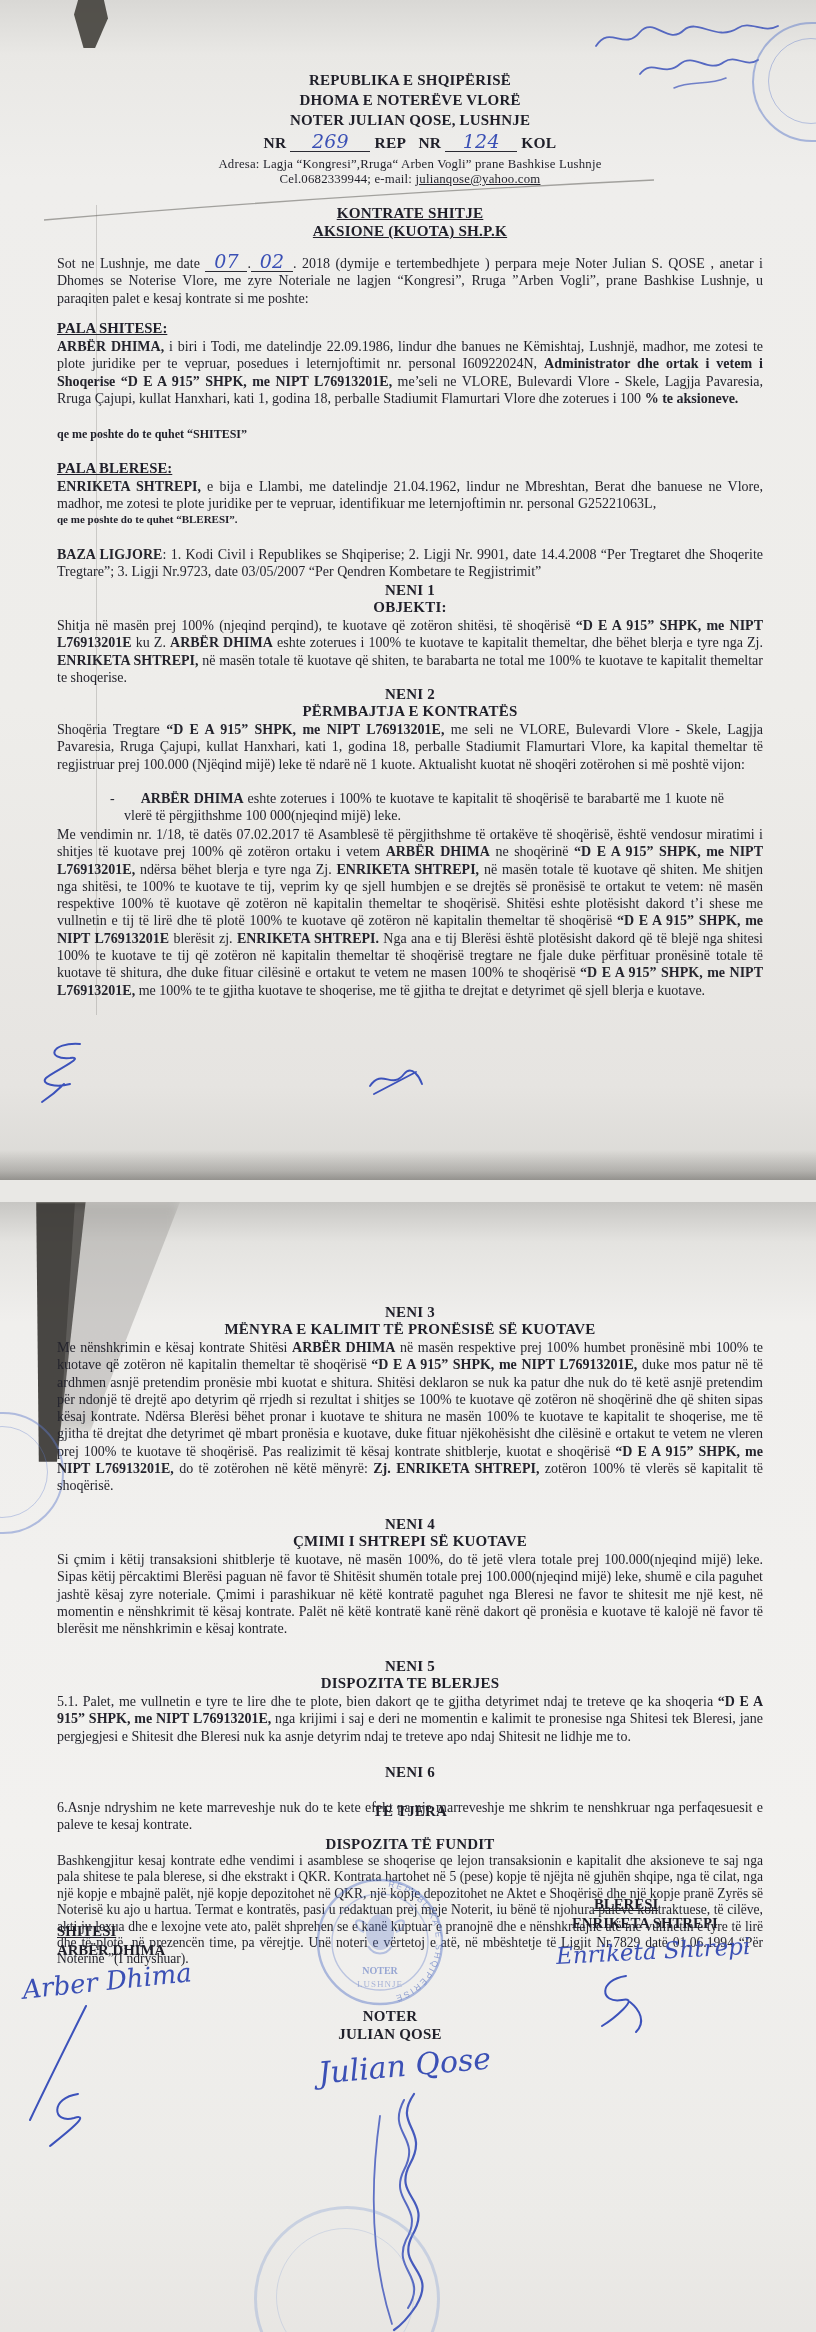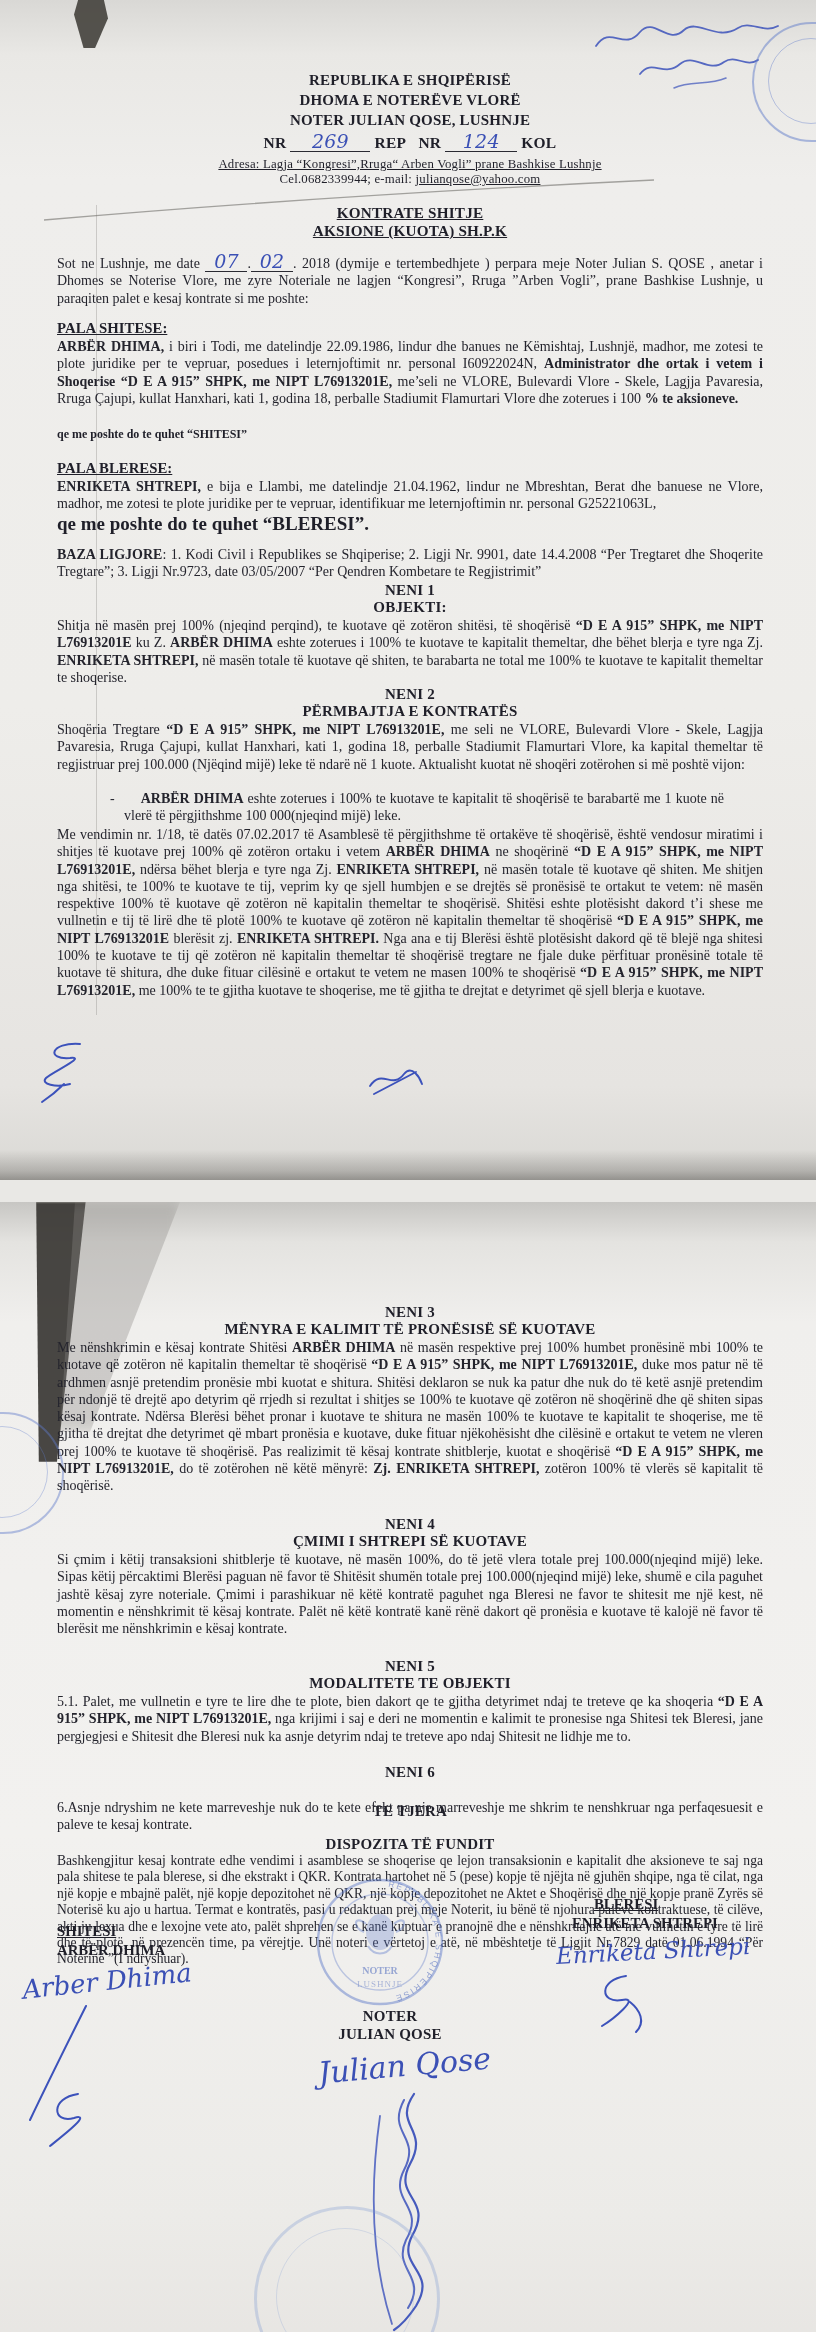--- a/index.html
+++ b/index.html
@@ -57,21 +57,21 @@
         <span class="hw">269</span>
       </span>
       <span>REP</span>&nbsp;&nbsp;
       <span>NR</span>
       <span class="blank" style="width:72px;">
         <span class="hw">124</span>
       </span>
       <span>KOL</span>
     </div>
 
-    <div class="h-line h-small" style="top:157px;text-decoration:underline;">Adresa: Lagja “Kongresi”,Rruga“ Arben Vogli” prane Bashkise Lushnje</div>
+    <div class="h-line h-small" style="top:157px;">Adresa: Lagja “Kongresi”,Rruga“ Arben Vogli” prane Bashkise Lushnje</div>
     <div class="h-line h-small" style="top:172px;">
       <span>Cel.0682339944; e-mail: </span><span class="ul">julianqose@yahoo.com</span>
     </div>
 
     <svg class="abs" style="left:40px;top:176px;" width="620" height="50" viewBox="0 0 620 50">
       <path d="M4,44 Q280,20 614,4" fill="none" stroke="#8f8d89" stroke-width="1.3" opacity=".8"></path>
     </svg>
 
     <div class="abs" style="left:96px;top:205px;width:1px;height:810px;background:rgba(110,108,104,.28);"></div>
 
@@ -85,21 +85,21 @@
     <div class="para" style="top:252px;">
       <span>Sot ne Lushnje, me date </span><span class="blank" style="width:42px;"><span class="hw">07</span></span><span>.</span><span class="blank" style="width:42px;"><span class="hw">02</span></span><span>. 2018 (dymije e tertembedhjete ) perpara meje Noter Julian S. QOSE , anetar i Dhomes se Noterise Vlore, me zyre Noteriale ne lagjen “Kongresi”, Rruga ”Arben Vogli”, prane Bashkise Lushnje, u paraqiten palet e kesaj kontrate si me poshte:</span>
     </div>
 
     <div class="lbl ul" style="top:320px;">PALA SHITESE:</div>
     <div class="para" style="top:338px;"><span class="b">ARBËR DHIMA,</span><span> i biri i Todi, me datelindje 22.09.1986, lindur dhe banues ne Këmishtaj, Lushnjë, madhor, me zotesi te plote juridike per te vepruar, posedues i leternjoftimit nr. personal I60922024N, </span><span class="b">Administrator dhe ortak i vetem i Shoqerise “D E A 915” SHPK, me NIPT L76913201E,</span><span> me’seli ne VLORE, Bulevardi Vlore - Skele, Lagjja Pavaresia, Rruga Çajupi, kullat Hanxhari, kati 1, godina 18, perballe Stadiumit Flamurtari Vlore dhe zoterues i 100 </span><span class="b">% te aksioneve.</span></div>
     <div class="lbl" style="top:427px;font-size:12px;">qe me poshte do te quhet “SHITESI”</div>
 
     <div class="lbl ul" style="top:460px;">PALA  BLERESE:</div>
     <div class="para" style="top:478px;"><span class="b">ENRIKETA SHTREPI,</span><span> e bija e Llambi, me datelindje 21.04.1962, lindur ne  Mbreshtan, Berat  dhe banuese ne Vlore,  madhor, me zotesi te plote juridike per te vepruar,  identifikuar me leternjoftimin nr. personal G25221063L,</span></div>
-    <div class="lbl" style="top:513px;font-size:19px;">qe me poshte do te quhet “BLERESI”.</div>
+    <div class="lbl" style="top:513px;font-size:11px;">qe me poshte do te quhet “BLERESI”.</div>
 
     <div class="para" style="top:546px;"><span class="b">BAZA LIGJORE</span><span>: 1. Kodi Civil i Republikes se Shqiperise; 2. Ligji Nr. 9901, date 14.4.2008 “Per Tregtaret dhe Shoqerite Tregtare”; 3. Ligji Nr.9723, date 03/05/2007 “Per Qendren Kombetare te Regjistrimit”</span></div>
 
     <div class="h-line" style="top:582px;">NENI 1</div>
     <div class="h-line" style="top:599px;">OBJEKTI:</div>
     <div class="para" style="top:617px;"><span>Shitja në masën prej 100% (njeqind perqind), te kuotave që zotëron shitësi, të  shoqërisë </span><span class="b">“D E A 915” SHPK, me NIPT L76913201E</span><span> ku Z. </span><span class="b">ARBËR DHIMA</span><span> eshte zoterues i 100% te kuotave te kapitalit themeltar, dhe bëhet blerja e tyre nga Zj. </span><span class="b">ENRIKETA SHTREPI,</span><span> në masën totale të kuotave që shiten, te barabarta ne total me 100% te kuotave te kapitalit themeltar te shoqerise.</span></div>
 
     <div class="h-line" style="top:686px;">NENI 2</div>
     <div class="h-line" style="top:703px;">PËRMBAJTJA E KONTRATËS</div>
     <div class="para" style="top:721px;"><span>Shoqëria Tregtare </span><span class="b">“D E A 915” SHPK, me NIPT L76913201E,</span><span> me seli ne VLORE, Bulevardi Vlore - Skele, Lagjja Pavaresia, Rruga Çajupi, kullat Hanxhari, kati 1, godina 18, perballe Stadiumit Flamurtari Vlore, ka kapital themeltar të regjistruar prej 100.000 (Njëqind mijë) leke të ndarë në 1 kuote. Aktualisht kuotat në shoqëri zotërohen si më poshtë vijon:</span></div>
@@ -131,21 +131,21 @@
 
     <div class="h-line" style="top:102px;">NENI  3</div>
     <div class="h-line" style="top:119px;">MËNYRA E KALIMIT TË PRONËSISË SË KUOTAVE</div>
     <div class="para" style="top:137px;"><span>Me nënshkrimin e kësaj kontrate Shitësi </span><span class="b">ARBËR DHIMA</span><span> në masën respektive prej 100% humbet pronësinë mbi 100% te kuotave që zotëron në kapitalin themeltar të shoqërisë </span><span class="b">“D E A 915” SHPK, me NIPT L76913201E,</span><span> duke mos patur në të ardhmen asnjë pretendim pronësie mbi kuotat e shitura. Shitësi deklaron se nuk ka patur dhe nuk do të ketë asnjë pretendim për ndonjë të drejtë apo detyrim që rrjedh si rezultat i shitjes se 100% te kuotave që zotëron në shoqërinë dhe që shiten sipas kësaj kontrate. Ndërsa Blerësi bëhet pronar i kuotave te shitura ne masën 100% te kuotave te kapitalit te shoqerise, me të gjitha të drejtat dhe detyrimet që mbart pronësia e kuotave, duke fituar njëkohësisht dhe cilësinë e ortakut te vetem ne vleren prej 100% te kuotave të shoqërisë. Pas realizimit të kësaj kontrate shitblerje, kuotat e shoqërisë </span><span class="b">“D E A 915” SHPK, me NIPT L76913201E,</span><span> do të zotërohen në këtë mënyrë: </span><span class="b">Zj. ENRIKETA SHTREPI,</span><span> zotëron 100% të  vlerës së kapitalit të shoqërisë.</span></div>
 
     <div class="h-line" style="top:314px;">NENI 4</div>
     <div class="h-line" style="top:331px;">ÇMIMI I SHTREPI SË KUOTAVE</div>
     <div class="para" style="top:349px;"><span>Si çmim i këtij transaksioni shitblerje të kuotave, në masën 100%, do të jetë vlera totale prej 100.000(njeqind mijë) leke. Sipas këtij përcaktimi Blerësi paguan në favor të Shitësit shumën totale prej 100.000(njeqind mijë)  leke, shumë e cila paguhet jashtë kësaj zyre noteriale. Çmimi i parashikuar në këtë kontratë paguhet nga Bleresi ne favor te shitesit me një kest, në momentin e nënshkrimit të kësaj kontrate. Palët në këtë kontratë kanë rënë dakort që pronësia e kuotave të kalojë në favor të blerësit me nënshkrimin e kësaj kontrate.</span></div>
 
     <div class="h-line" style="top:456px;">NENI   5</div>
-    <div class="h-line" style="top:473px;">MODALITETE TE OBJEKTI</div>
+    <div class="h-line" style="top:473px;">DISPOZITA TE BLERJES</div>
     <div class="para" style="top:491px;"><span>5.1. Palet, me vullnetin e tyre te lire dhe te plote, bien dakort qe te gjitha detyrimet ndaj te treteve qe ka shoqeria </span><span class="b">“D E A 915” SHPK, me NIPT L76913201E,</span><span> nga krijimi i saj e deri ne momentin e kalimit te pronesise nga Shitesi tek Bleresi, jane pergjegjesi e Shitesit dhe Bleresi nuk ka asnje detyrim ndaj te treteve apo ndaj Shitesit ne lidhje me to.</span></div>
 
     <div class="h-line" style="top:562px;">NENI  6</div>
     <div class="h-line" style="top:601px;">TE TJERA</div>
     <div class="para" style="top:597px;"><span>6.Asnje ndryshim ne kete marreveshje nuk do te kete efekt pa nje marreveshje me shkrim te nenshkruar nga perfaqesuesit e paleve te kesaj kontrate.</span></div>
 
     <div class="h-line" style="top:634px;">DISPOZITA TË FUNDIT</div>
     <div class="para" style="top:651px;font-size:13.6px;line-height:16.4px;"><span>Bashkengjitur kesaj kontrate edhe vendimi i asamblese se shoqerise qe lejon transaksionin e kapitalit dhe aksioneve te saj nga pala shitese te pala blerese, si dhe ekstrakt i QKR. Kontrata hartohet në 5 (pese) kopje të njëjta në gjuhën shqipe, nga të cilat, nga një kopje e mbajnë palët, një kopje depozitohet në QKR,  një kopje depozitohet ne Aktet e Shoqërisë dhe një kopje pranë Zyrës së Noterisë ku ajo u hartua. Termat e kontratës, pasi u redaktuan prej meje Noterit, iu bënë të njohura palëve kontraktuese, të cilëve, akti ju lexua dhe e lexojne vete ato, palët shprehen se e kanë kuptuar e pranojnë dhe e  nënshkruajne atë me vullnetin e tyre të lirë dhe të plotë, në prezencën time, pa vërejtje. Unë noteri e vërtetoj e atë, në  mbështetje të  Ligjit Nr.7829 datë  01.06.1994 “Për Noterinë ”(I ndryshuar).</span></div>
 
     <svg class="abs" style="left:308px;top:668px;opacity:.75;" width="144" height="144" viewBox="0 0 144 144">

